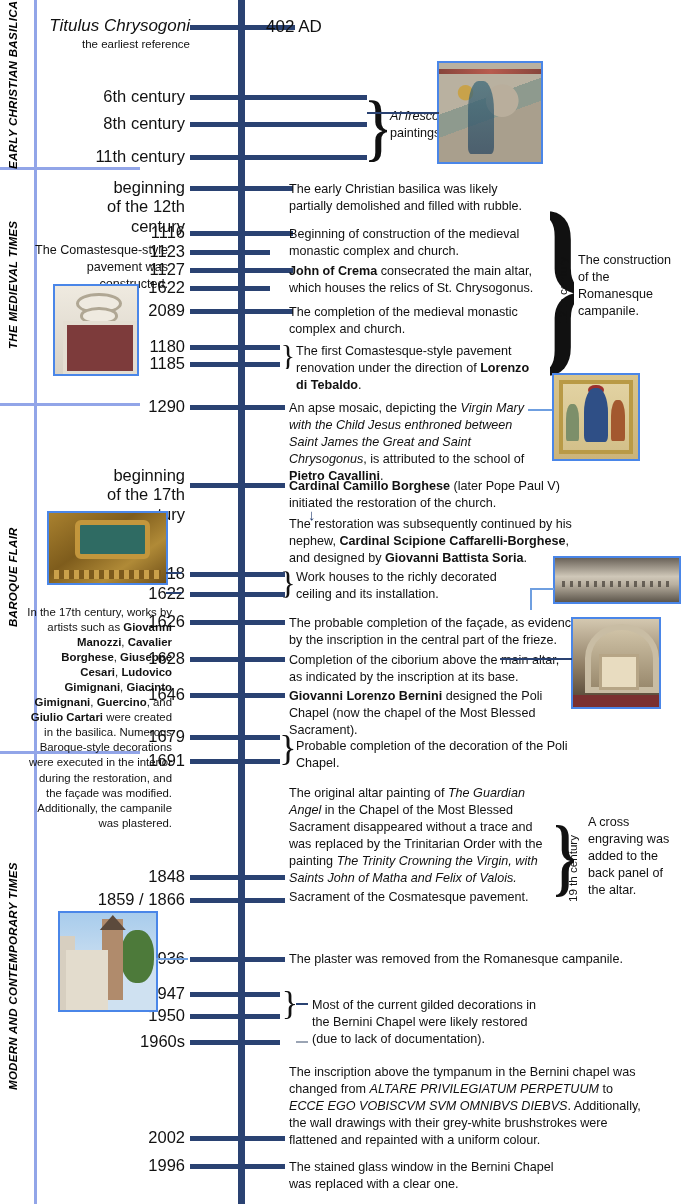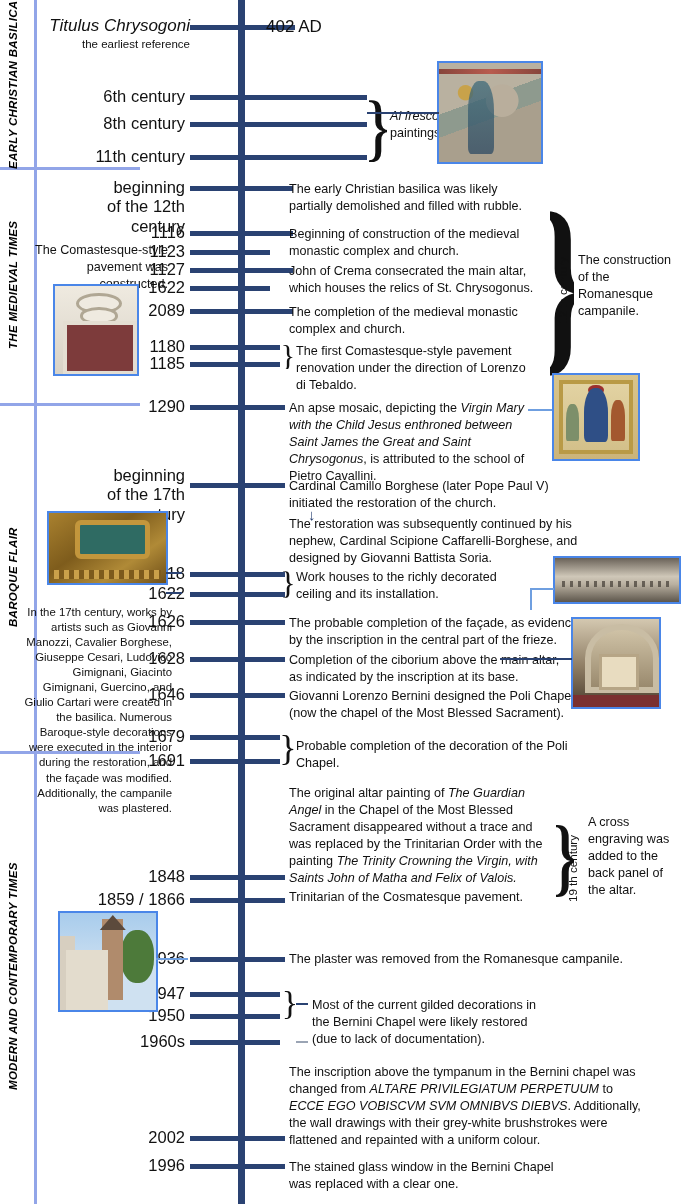--- a/index.html
+++ b/index.html
@@ -24,21 +24,21 @@
   .axis{position:absolute;left:238px;top:0;width:7px;height:1204px;background:#2a4272;}
   .tick{position:absolute;height:5px;background:#2a4272;}
   
   .yr{
     position:absolute;text-align:right;font-size:16.5px;color:#111;
     line-height:1.18;white-space:pre-line;
   }
   .desc{
     position:absolute;font-size:12.6px;line-height:1.35;color:#111;
   }
-  .desc b{font-weight:normal;text-align:right;}
+  .desc b{font-weight:bold;text-align:right;}
   .desc i{font-style:italic;}
   .small{font-size:11.4px;line-height:1.32;}
   .titulus{
     position:absolute;text-align:right;font-style:italic;font-size:17px;color:#111;
   }
   .titulus-sub{
     position:absolute;text-align:right;font-size:11.5px;color:#111;font-style:normal;
   }
   .ad{position:absolute;font-size:17px;color:#111;}
   
@@ -266,21 +266,21 @@
   <div class="pic interior" style="left:571px;top:617px;width:90px;height:92px">
     <div class="arch"></div>
     <div class="cib"></div>
     <div class="floor"></div>
   </div>
   <div class="leader h" style="left:500px;top:658px;width:72px;background:#2a4272"></div>
 
   <div class="desc small" style="left:22px;top:605px;width:150px;text-align:right">In the 17th century, works by artists such as <b>Giovanni Manozzi</b>, <b>Cavalier Borghese</b>, <b>Giuseppe Cesari</b>, <b>Ludovico Gimignani</b>, <b>Giacinto Gimignani</b>, <b>Guercino</b>, and <b>Giulio Cartari</b> were created in the basilica. Numerous Baroque-style decorations were executed in the interior during the restoration, and the façade was modified. Additionally, the campanile was plastered.</div>
 
   <div class="desc" style="left:289px;top:785px;width:268px">The original altar painting of <i>The Guardian Angel</i> in the Chapel of the Most Blessed Sacrament disappeared without a trace and was replaced by the Trinitarian Order with the painting <i>The Trinity Crowning the Virgin, with Saints John of Matha and Felix of Valois.</i></div>
-  <div class="desc" style="left:289px;top:889px;width:280px">Trinitarian of the Cosmatesque pavement.</div>
+  <div class="desc" style="left:289px;top:889px;width:280px">Sacrament of the Cosmatesque pavement.</div>
 
   <div class="brace" style="left:556px;top:813px;width:18px;height:86px;font-size:86px">
       <span>}</span>
     </div>
   <div class="vcap" style="left:566px;top:826px;height:76px">19 th century</div>
   <div class="desc" style="left:588px;top:814px;width:90px">A cross engraving was added to the back panel of the altar.</div>
 
   <div class="desc" style="left:289px;top:951px;width:340px">The plaster was removed from the Romanesque campanile.</div>
 
   <div class="pic church" style="left:58px;top:911px;width:100px;height:101px">

